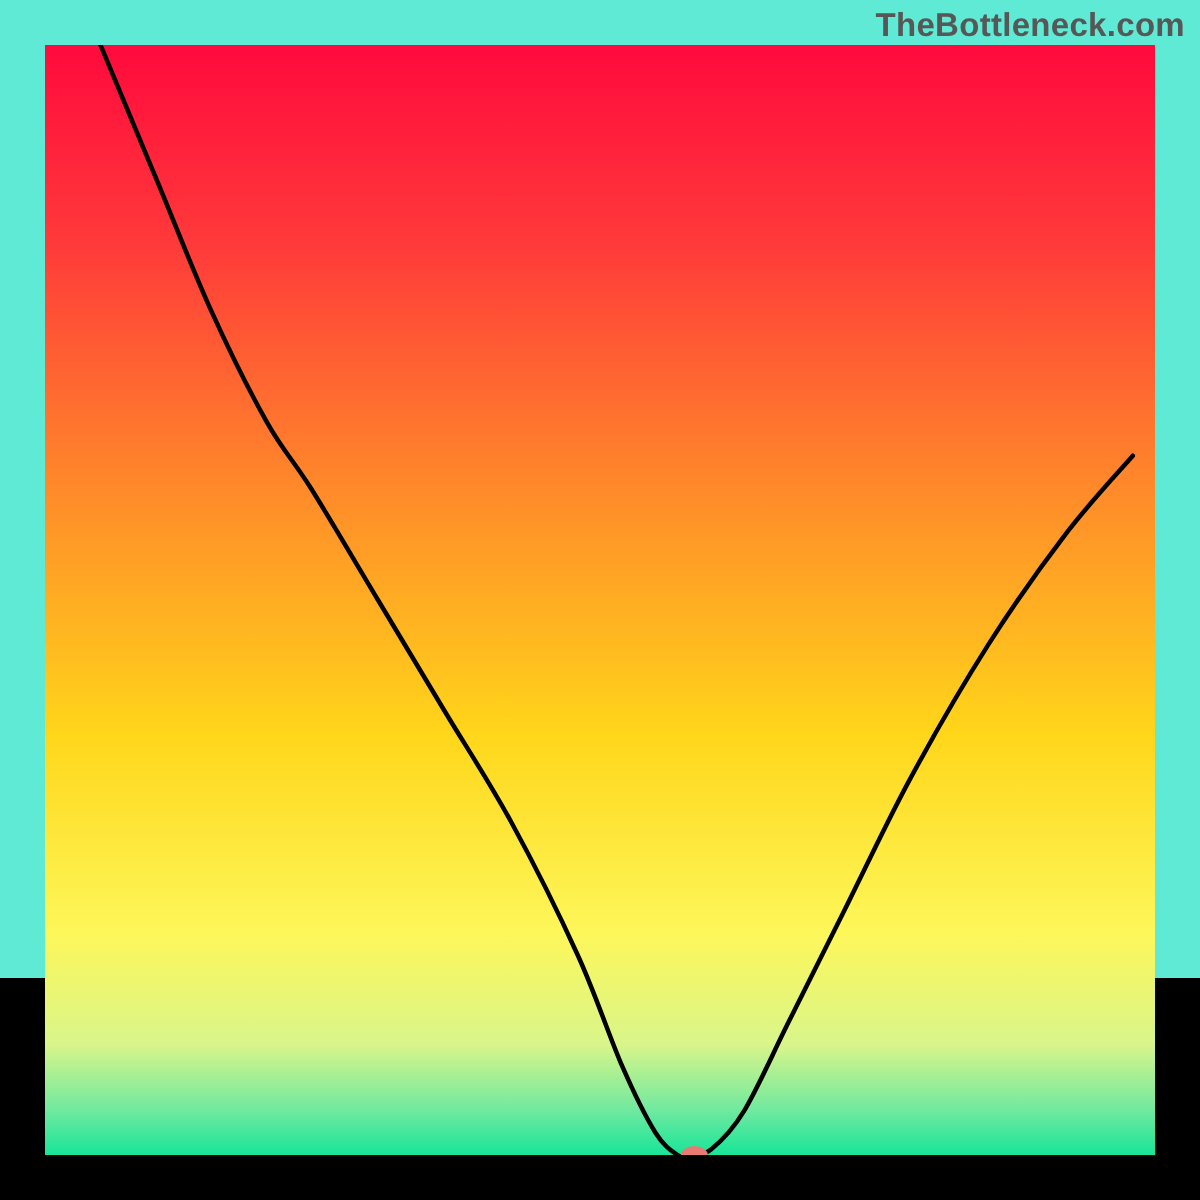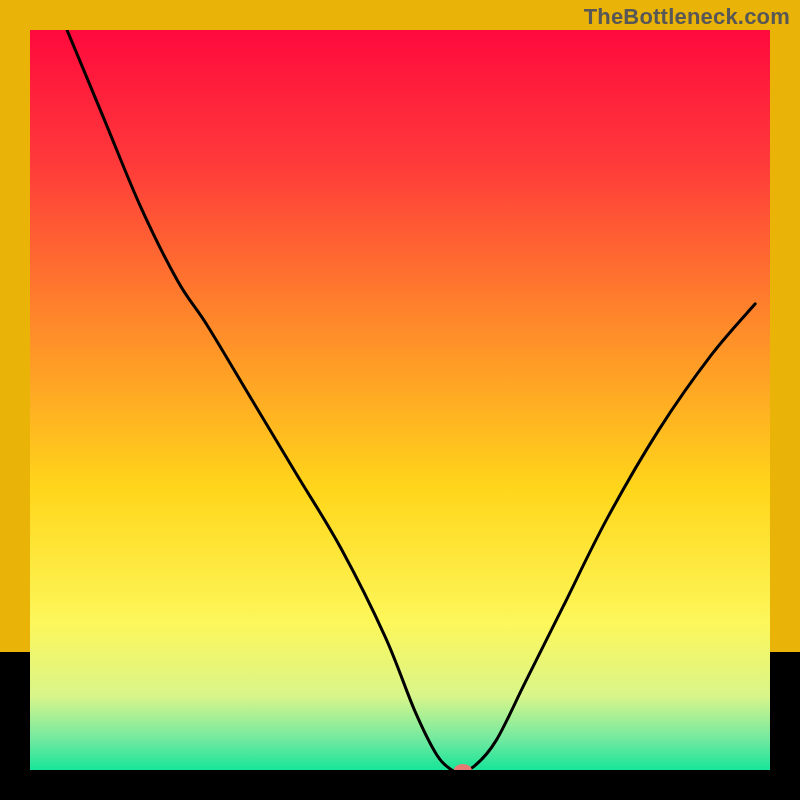--- a/index.html
+++ b/index.html
@@ -8,21 +8,21 @@
     width: 800px;
     height: 800px;
     background: #000;
     font-family: Arial, Helvetica, sans-serif;
     overflow: hidden;
   }
   .frame {
     position: relative;
     width: 800px;
     height: 652px;
-    background: #eab308;
+    background: #5eead4;
   }
   .attribution {
     position: absolute;
     top: 4px;
     right: 10px;
     color: #575757;
     font-size: 22px;
     font-weight: 600;
     letter-spacing: 0.2px;
     z-index: 4;

